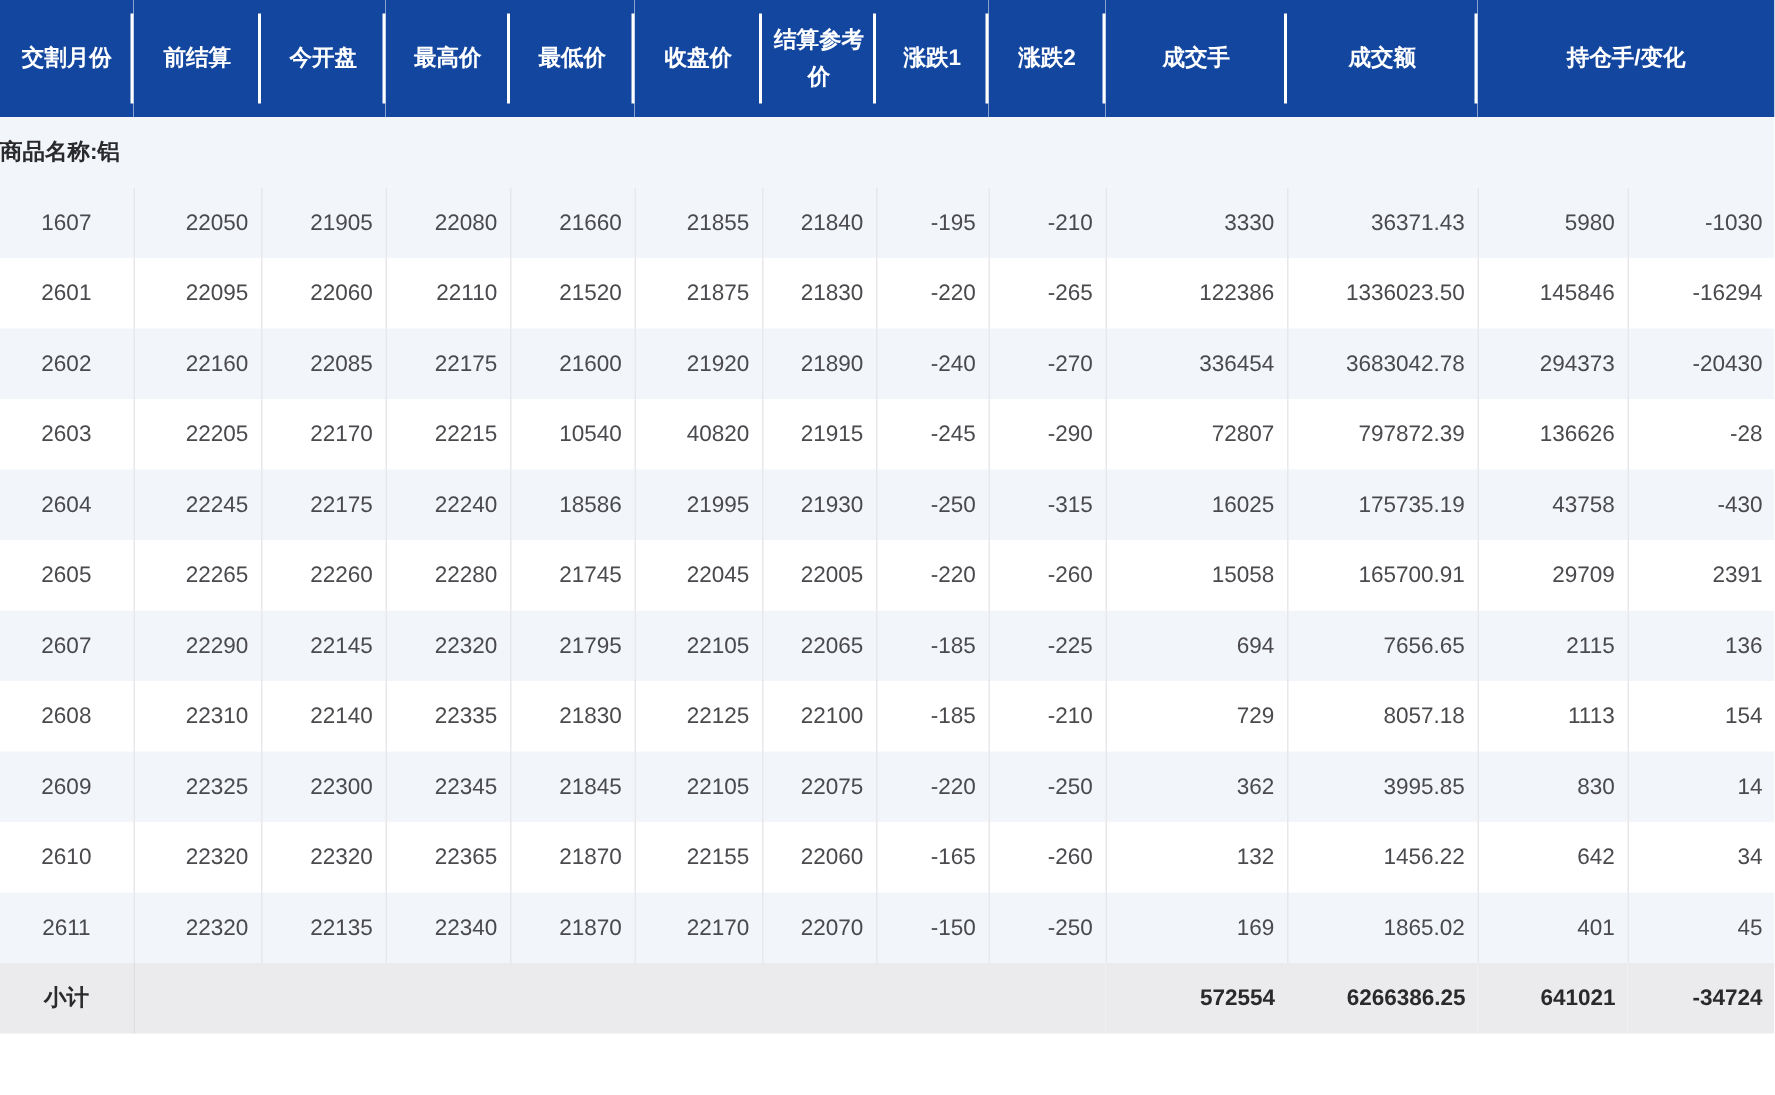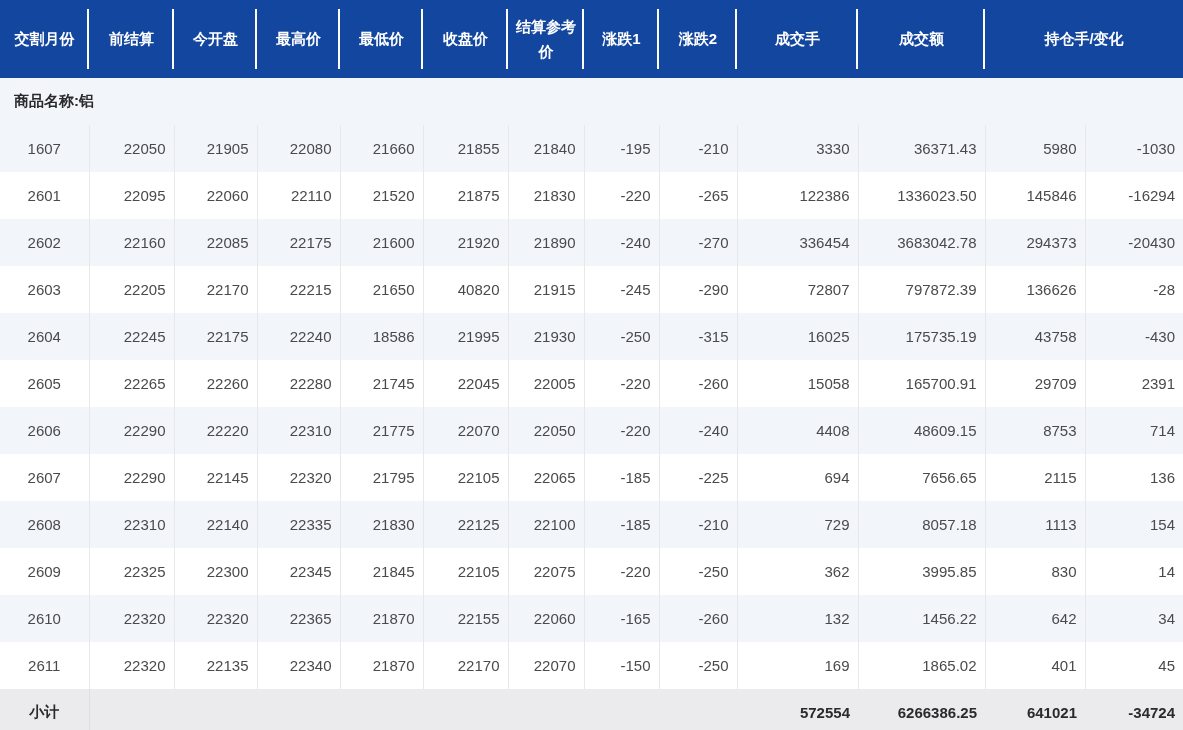--- a/index.html
+++ b/index.html
@@ -48,21 +48,21 @@
     background:#fff;
   }
   
   tr.product-row td{
     background:var(--orange);
     color:var(--text_dark);
     font-size:15px;
     font-weight:bold;
     height:41px;
     text-align:left;
-    padding-left:14px;
+    padding-left:0;
     vertical-align:middle;
   }
   
   tbody tr{height:47px;}
   tbody td{
     font-size:15px;
     color:var(--text_data);
     vertical-align:middle;
     white-space:nowrap;
   }
@@ -168,21 +168,21 @@
         <td class="c-num">336454</td>
         <td class="c-num">3683042.78</td>
         <td class="c-num">294373</td>
         <td class="c-num">-20430</td>
       </tr>
       <tr>
         <td class="c-month">2603</td>
         <td class="c-num">22205</td>
         <td class="c-num">22170</td>
         <td class="c-num">22215</td>
-        <td class="c-num">21650</td>
+        <td class="c-num">10540</td>
         <td class="c-num">40820</td>
         <td class="c-num">21915</td>
         <td class="c-num">-245</td>
         <td class="c-num">-290</td>
         <td class="c-num">72807</td>
         <td class="c-num">797872.39</td>
         <td class="c-num">136626</td>
         <td class="c-num">-28</td>
       </tr>
       <tr>
@@ -207,35 +207,20 @@
         <td class="c-num">22280</td>
         <td class="c-num">21745</td>
         <td class="c-num">22045</td>
         <td class="c-num">22005</td>
         <td class="c-num">-220</td>
         <td class="c-num">-260</td>
         <td class="c-num">15058</td>
         <td class="c-num">165700.91</td>
         <td class="c-num">29709</td>
         <td class="c-num">2391</td>
-      </tr>
-      <tr>
-        <td class="c-month">2606</td>
-        <td class="c-num">22290</td>
-        <td class="c-num">22220</td>
-        <td class="c-num">22310</td>
-        <td class="c-num">21775</td>
-        <td class="c-num">22070</td>
-        <td class="c-num">22050</td>
-        <td class="c-num">-220</td>
-        <td class="c-num">-240</td>
-        <td class="c-num">4408</td>
-        <td class="c-num">48609.15</td>
-        <td class="c-num">8753</td>
-        <td class="c-num">714</td>
       </tr>
       <tr>
         <td class="c-month">2607</td>
         <td class="c-num">22290</td>
         <td class="c-num">22145</td>
         <td class="c-num">22320</td>
         <td class="c-num">21795</td>
         <td class="c-num">22105</td>
         <td class="c-num">22065</td>
         <td class="c-num">-185</td>

